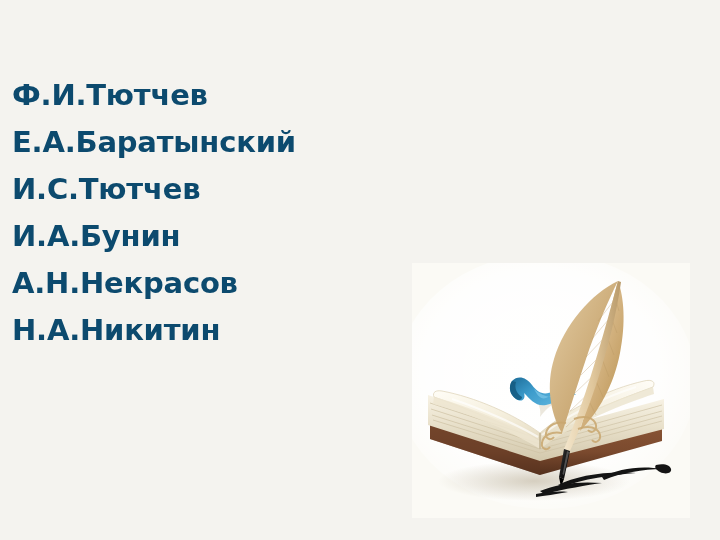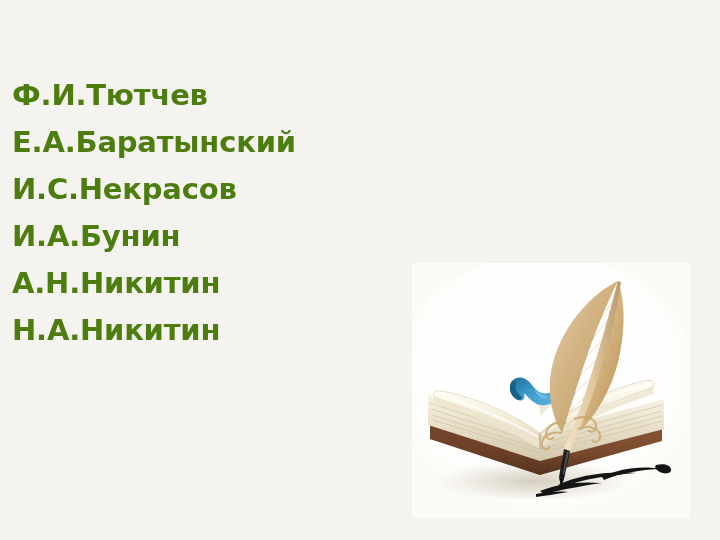--- a/index.html
+++ b/index.html
@@ -41,21 +41,21 @@
   #poet-list {
     position: absolute;
     top: 72px;
     left: 12px;
     width: 400px;
     list-style: none;
     margin: 0;
     padding: 0;
   }
   #poet-list li {
-    color: #4d7c0f;
+    color: #0c4a6e;
     font-family: "DejaVu Sans", sans-serif;
     font-weight: bold;
     font-size: 29px;
     line-height: 47px;
     white-space: nowrap;
     letter-spacing: -0.2px;
   }
 
   
   #illustration {
@@ -75,23 +75,23 @@
 </style>
 </head>
 <body>
 
 <div id="slide">
 
 
   <ul id="poet-list">
     <li>Ф.И.Тютчев</li>
     <li>Е.А.Баратынский</li>
-    <li>И.С.Некрасов</li>
+    <li>И.С.Тютчев</li>
     <li>И.А.Бунин</li>
-    <li>А.Н.Никитин</li>
+    <li>А.Н.Некрасов</li>
     <li>Н.А.Никитин</li>
   </ul>
 
   <div id="illustration">
     <svg viewBox="0 0 278 255" xmlns="http://www.w3.org/2000/svg">
       <defs>
         <linearGradient id="gPageL" x1="0" y1="0" x2="1" y2="1">
           <stop offset="0%" stop-color="#FFFDF6"></stop>
           <stop offset="55%" stop-color="#F5EFDD"></stop>
           <stop offset="100%" stop-color="#E6DCC3"></stop>

